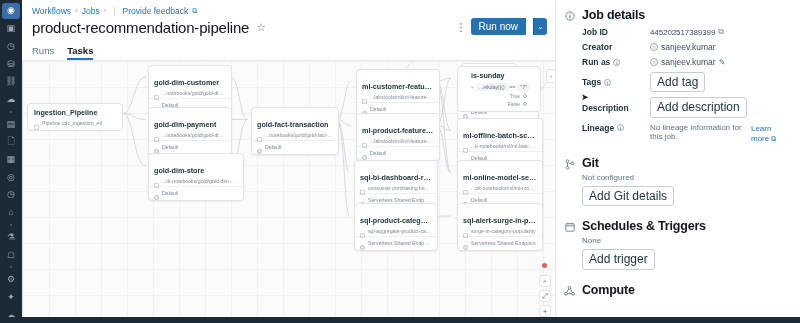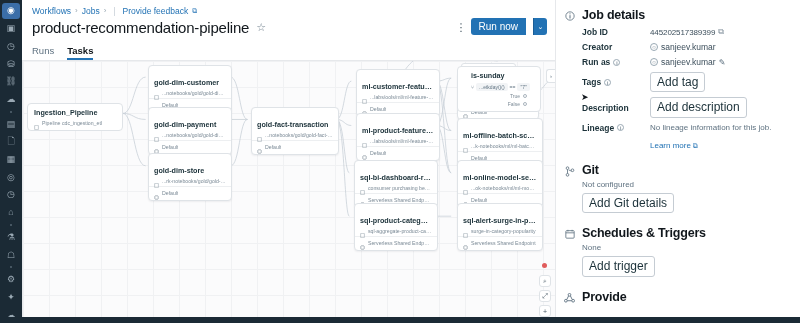--- a/index.html
+++ b/index.html
@@ -262,21 +262,21 @@
             </div>
             <div class="node-div"></div>
             <div class="node-row">
               <span class="mini"><svg width="5" height="5" viewBox="0 0 8 8">
                   <rect x="1.5" y="1.5" width="5" height="5" rx="0.6" fill="none" stroke="#8b98a3" stroke-width="0.8"></rect>
                   <path d="M3 0v1.5M5 0v1.5M3 6.5V8M5 6.5V8M0 3h1.5M0 5h1.5M6.5 3H8M6.5 5H8" stroke="#8b98a3" stroke-width="0.7"></path>
                 </svg></span>
               <span class="node-sub">Default</span>
             </div>
           </div>
-          <div class="node" style="left: 125px; top: 92px; width: 84px;">
+          <div class="node" style="left: 125px; top: 92px; width: 96px;">
             <div class="node-title">gold-dim-store</div>
             <div class="node-row">
               <span class="mini"><svg width="5" height="5" viewBox="0 0 8 8">
                   <rect x="1" y="0.5" width="6" height="7" rx="0.8" fill="none" stroke="#8b98a3" stroke-width="0.8"></rect>
                 </svg></span>
               <span class="node-sub">...rk-notebooks/gold/gold-dim-store</span>
             </div>
             <div class="node-div"></div>
             <div class="node-row">
               <span class="mini"><svg width="5" height="5" viewBox="0 0 8 8">
@@ -527,21 +527,21 @@
           <div class="v">
             <button class="sm-btn">Add description</button>
           </div>
         </div>
 
         <div class="kv" style="align-items:flex-start;">
           <div class="k">
             <span>Lineage</span>
             <span class="i-ico">i</span>
           </div>
-          <div class="v" style="flex-direction:column; align-items:flex-start; gap:8px;">
+          <div class="v" style="flex-direction:row; align-items:flex-start; gap:2px;">
             <span class="muted">No lineage information for this job.</span>
             <span><a class="link" href="#">Learn more</a><span class="ext-ico"> ⧉</span></span>
           </div>
         </div>
       </div>
     </div>
 
     <div class="sec-gap"></div>
 
     <div class="sec">
@@ -581,21 +581,21 @@
     <div class="sec">
       <div class="sec-ico">
         <svg width="11" height="10" viewBox="0 0 12 11">
             <circle cx="6" cy="2" r="1.5" fill="none" stroke="#5f7281" stroke-width="1"></circle>
             <circle cx="2" cy="8.5" r="1.5" fill="none" stroke="#5f7281" stroke-width="1"></circle>
             <circle cx="10" cy="8.5" r="1.5" fill="none" stroke="#5f7281" stroke-width="1"></circle>
             <path d="M5 3.2L3 7.2M7 3.2l2 4M3.5 8.5h5" stroke="#5f7281" stroke-width="1" fill="none"></path>
           </svg>
       </div>
       <div class="sec-body">
-        <div class="sec-h">Provide</div>
+        <div class="sec-h">Compute</div>
       </div>
     </div>
 
     <div class="cursor">➤</div>
   </div>
 
   <div class="bottombar"></div>
 </div>
 
 </body></html>

